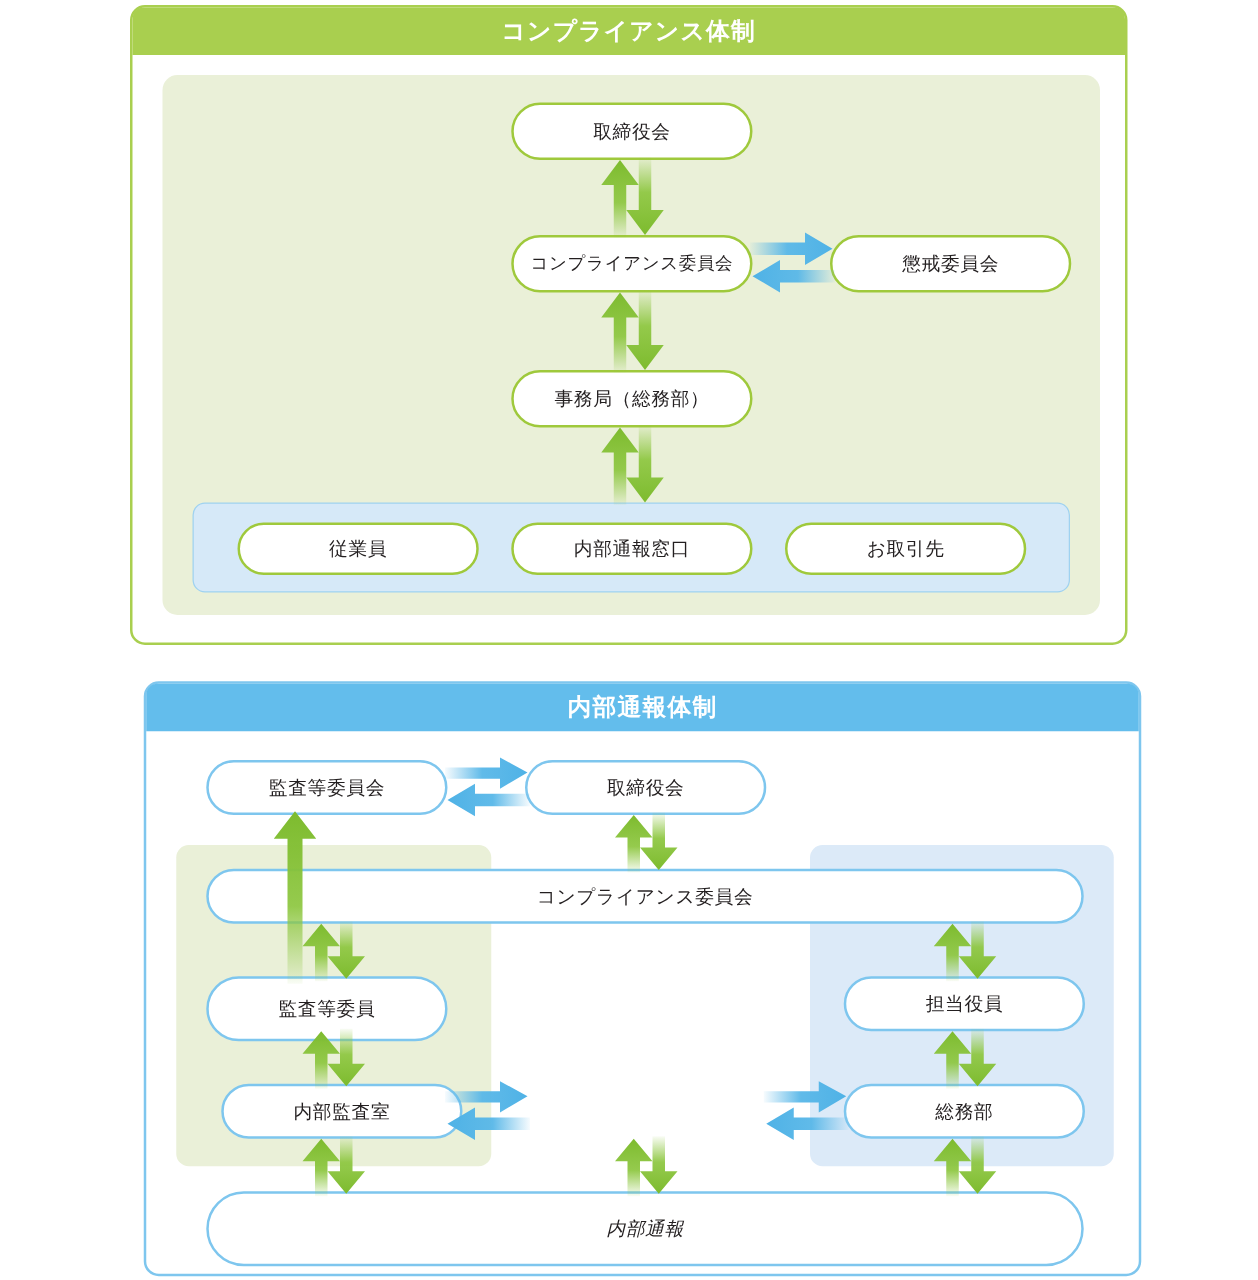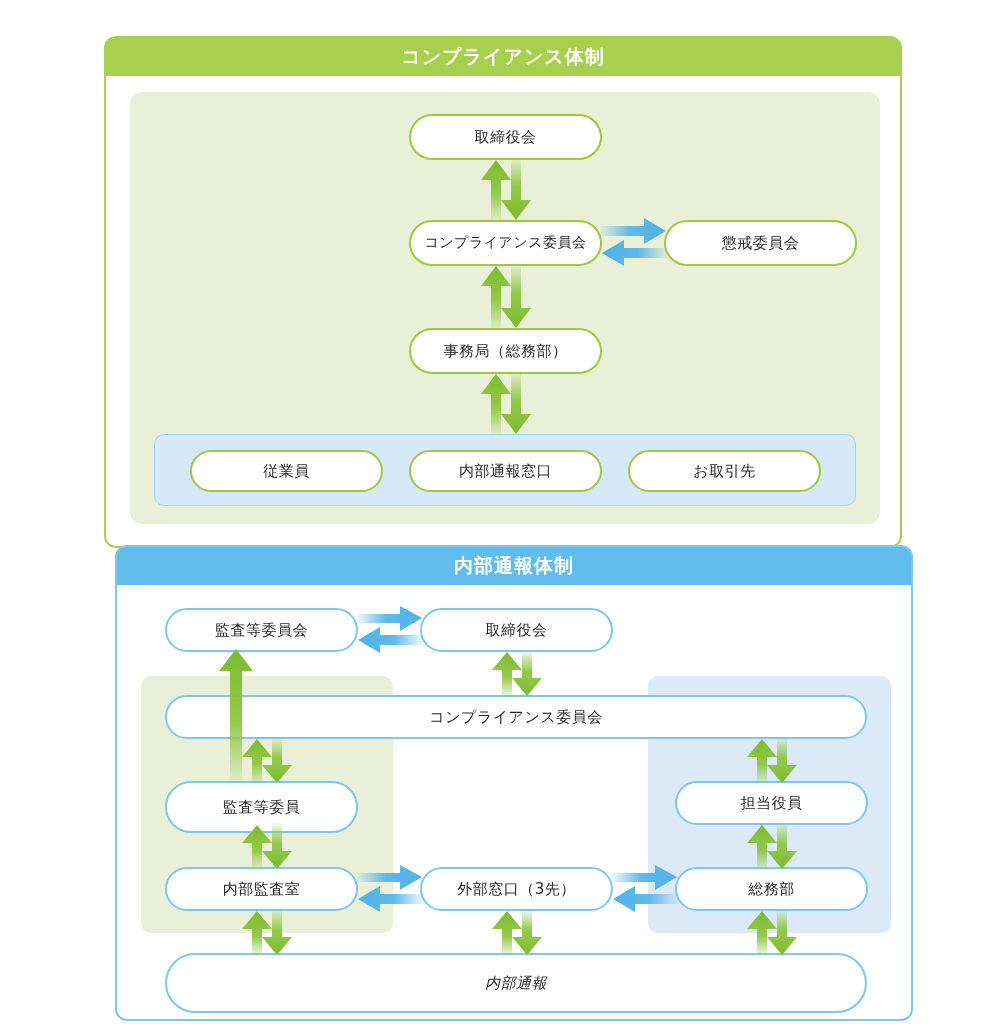--- a/index.html
+++ b/index.html
@@ -59,21 +59,21 @@
       <stop offset="100%" stop-color="#4fb2e6" stop-opacity="1"></stop>
     </linearGradient>
     <linearGradient id="bLeft" x1="1" y1="0" x2="0" y2="0">
       <stop offset="0%" stop-color="#58b7e8" stop-opacity="0.05"></stop>
       <stop offset="45%" stop-color="#58b7e8" stop-opacity="0.95"></stop>
       <stop offset="100%" stop-color="#4fb2e6" stop-opacity="1"></stop>
     </linearGradient>
   </defs>
 </svg>
 
-<div class="panel panel-green" style="left:104px;top:4px;width:798px;height:512px;margin-top:32px;">
+<div class="panel panel-green" style="left:104px;top:4px;width:798px;height:512px;">
   <div class="panel-header hdr-green">コンプライアンス体制</div>
 
   <div class="zone zone-green-fill" style="left:24px;top:54px;width:750px;height:432px;"></div>
 
   <div class="zone zone-blue-fill" style="left:48px;top:396px;width:702px;height:72px;border-radius:10px;"></div>
 
   <div class="node node-green" style="left:303px;top:76px;width:193px;height:46px;">取締役会</div>
 
   <div class="node node-green" style="left:303px;top:182px;width:193px;height:46px;font-size:14px;">コンプライアンス委員会</div>
 
@@ -123,22 +123,21 @@
   <div class="zone zone-blue-soft" style="left:531px;top:129px;width:243px;height:257px;border-radius:10px;"></div>
 
   <div class="node node-blue" style="left:48px;top:61px;width:193px;height:44px;">監査等委員会</div>
   <div class="node node-blue" style="left:303px;top:61px;width:193px;height:44px;">取締役会</div>
 
   <div class="node node-blue" style="left:48px;top:148px;width:702px;height:44px;">コンプライアンス委員会</div>
 
   <div class="node node-blue" style="left:48px;top:234px;width:193px;height:52px;">監査等委員</div>
   <div class="node node-blue" style="left:558px;top:234px;width:193px;height:44px;">担当役員</div>
 
-  <div class="node node-blue" style="left:48px;top:320px;width:193px;height:44px;">内部監査室</div>
-  <div class="node node-blue" style="left:303px;top:320px;width:193px;height:44px;">外部窓口（3先）</div>
+  <div class="node node-blue" style="left:60px;top:320px;width:193px;height:44px;">内部監査室</div>
   <div class="node node-blue" style="left:558px;top:320px;width:193px;height:44px;">総務部</div>
 
   <div class="node node-blue" style="left:48px;top:406px;width:702px;height:60px;font-style:italic;">内部通報</div>
 
   <div class="arr" style="left:239px;top:63px;">
     <svg width="68" height="44" viewBox="0 0 68 44">
       <path d="M0 4 L44 4 L44 -4 L66 8 L44 21 L44 13 L0 13 Z" fill="url(#bRight)"></path>
       <path d="M68 25 L24 25 L24 17 L2 30 L24 43 L24 35 L68 35 Z" fill="url(#bLeft)"></path>
     </svg>
   </div>

